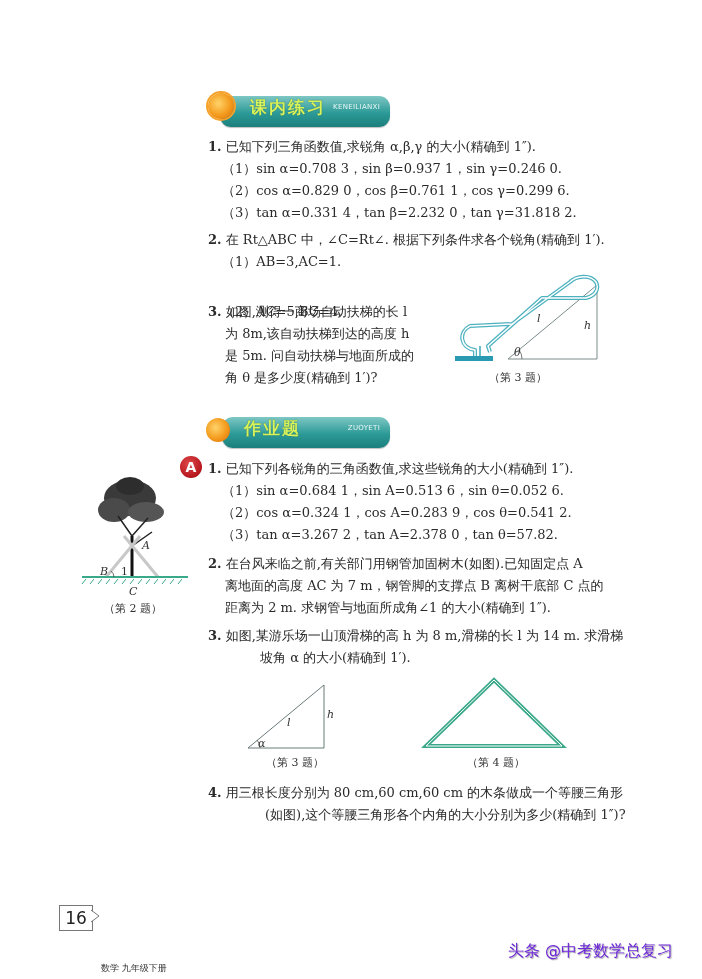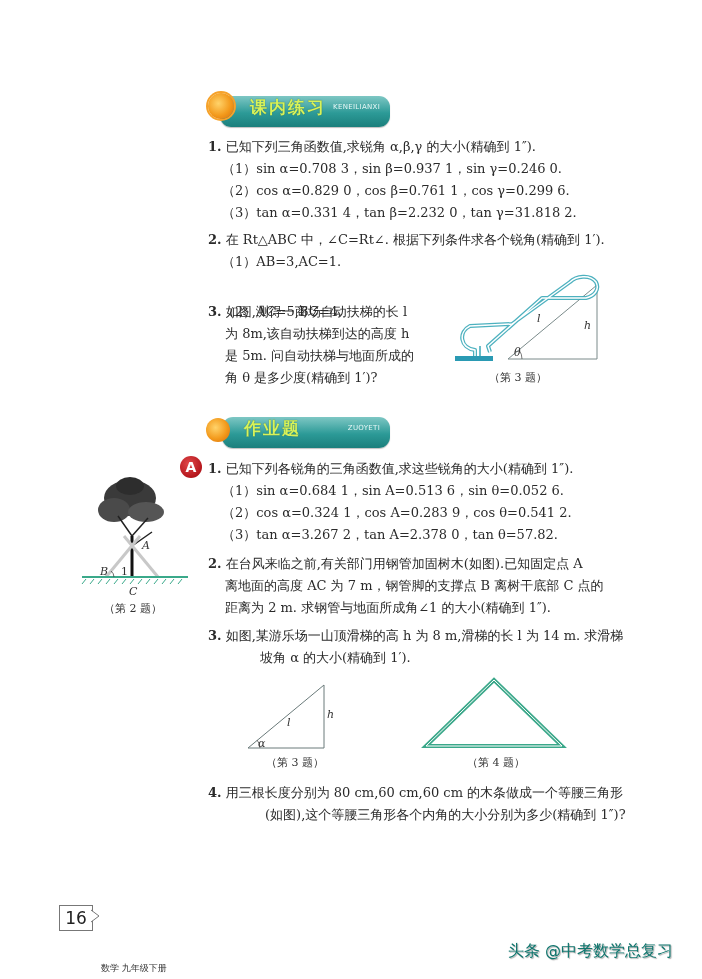--- a/index.html
+++ b/index.html
@@ -23,21 +23,21 @@
   .badgeA { position:absolute; width:22px; height:22px; border-radius:50%;
             background:radial-gradient(circle at 40% 35%,#e0484a 0%,#b5161c 70%,#8a0d12 100%);
             color:#fff; font-family:"DejaVu Sans",sans-serif; font-weight:bold; font-size:14px;
             text-align:center; line-height:22px; }
   .pagebox { position:absolute; left:59px; top:905px; width:32px; height:24px; border:1px solid #777;
              background:#fff; font-family:"DejaVu Sans",sans-serif; font-size:17px; text-align:center;
              line-height:24px; color:#222; }
   .footer-label { position:absolute; left:101px; top:914px; font-family:"DejaVu Sans",sans-serif;
              font-size:9px; color:#333; white-space:nowrap;margin-top:48px; }
   .watermark { position:absolute; left:508px; top:941px; font-family:"DejaVu Sans",sans-serif;
-             font-size:16px; color:#0f766e; white-space:nowrap; text-shadow:1px 1px 1px #aaa; }
+             font-size:16px; color:#6d28d9; white-space:nowrap; text-shadow:1px 1px 1px #aaa; }
   svg { position:absolute; overflow:visible; }
 </style>
 </head>
 <body>
 
 <div class="banner" style="left:220px;top:96px;width:170px;">
   <span class="title">课内练习</span>
   <span class="sub">KENEILIANXI</span>
 </div>
 <div class="sun spiky" style="left:208px;top:93px;"></div>

